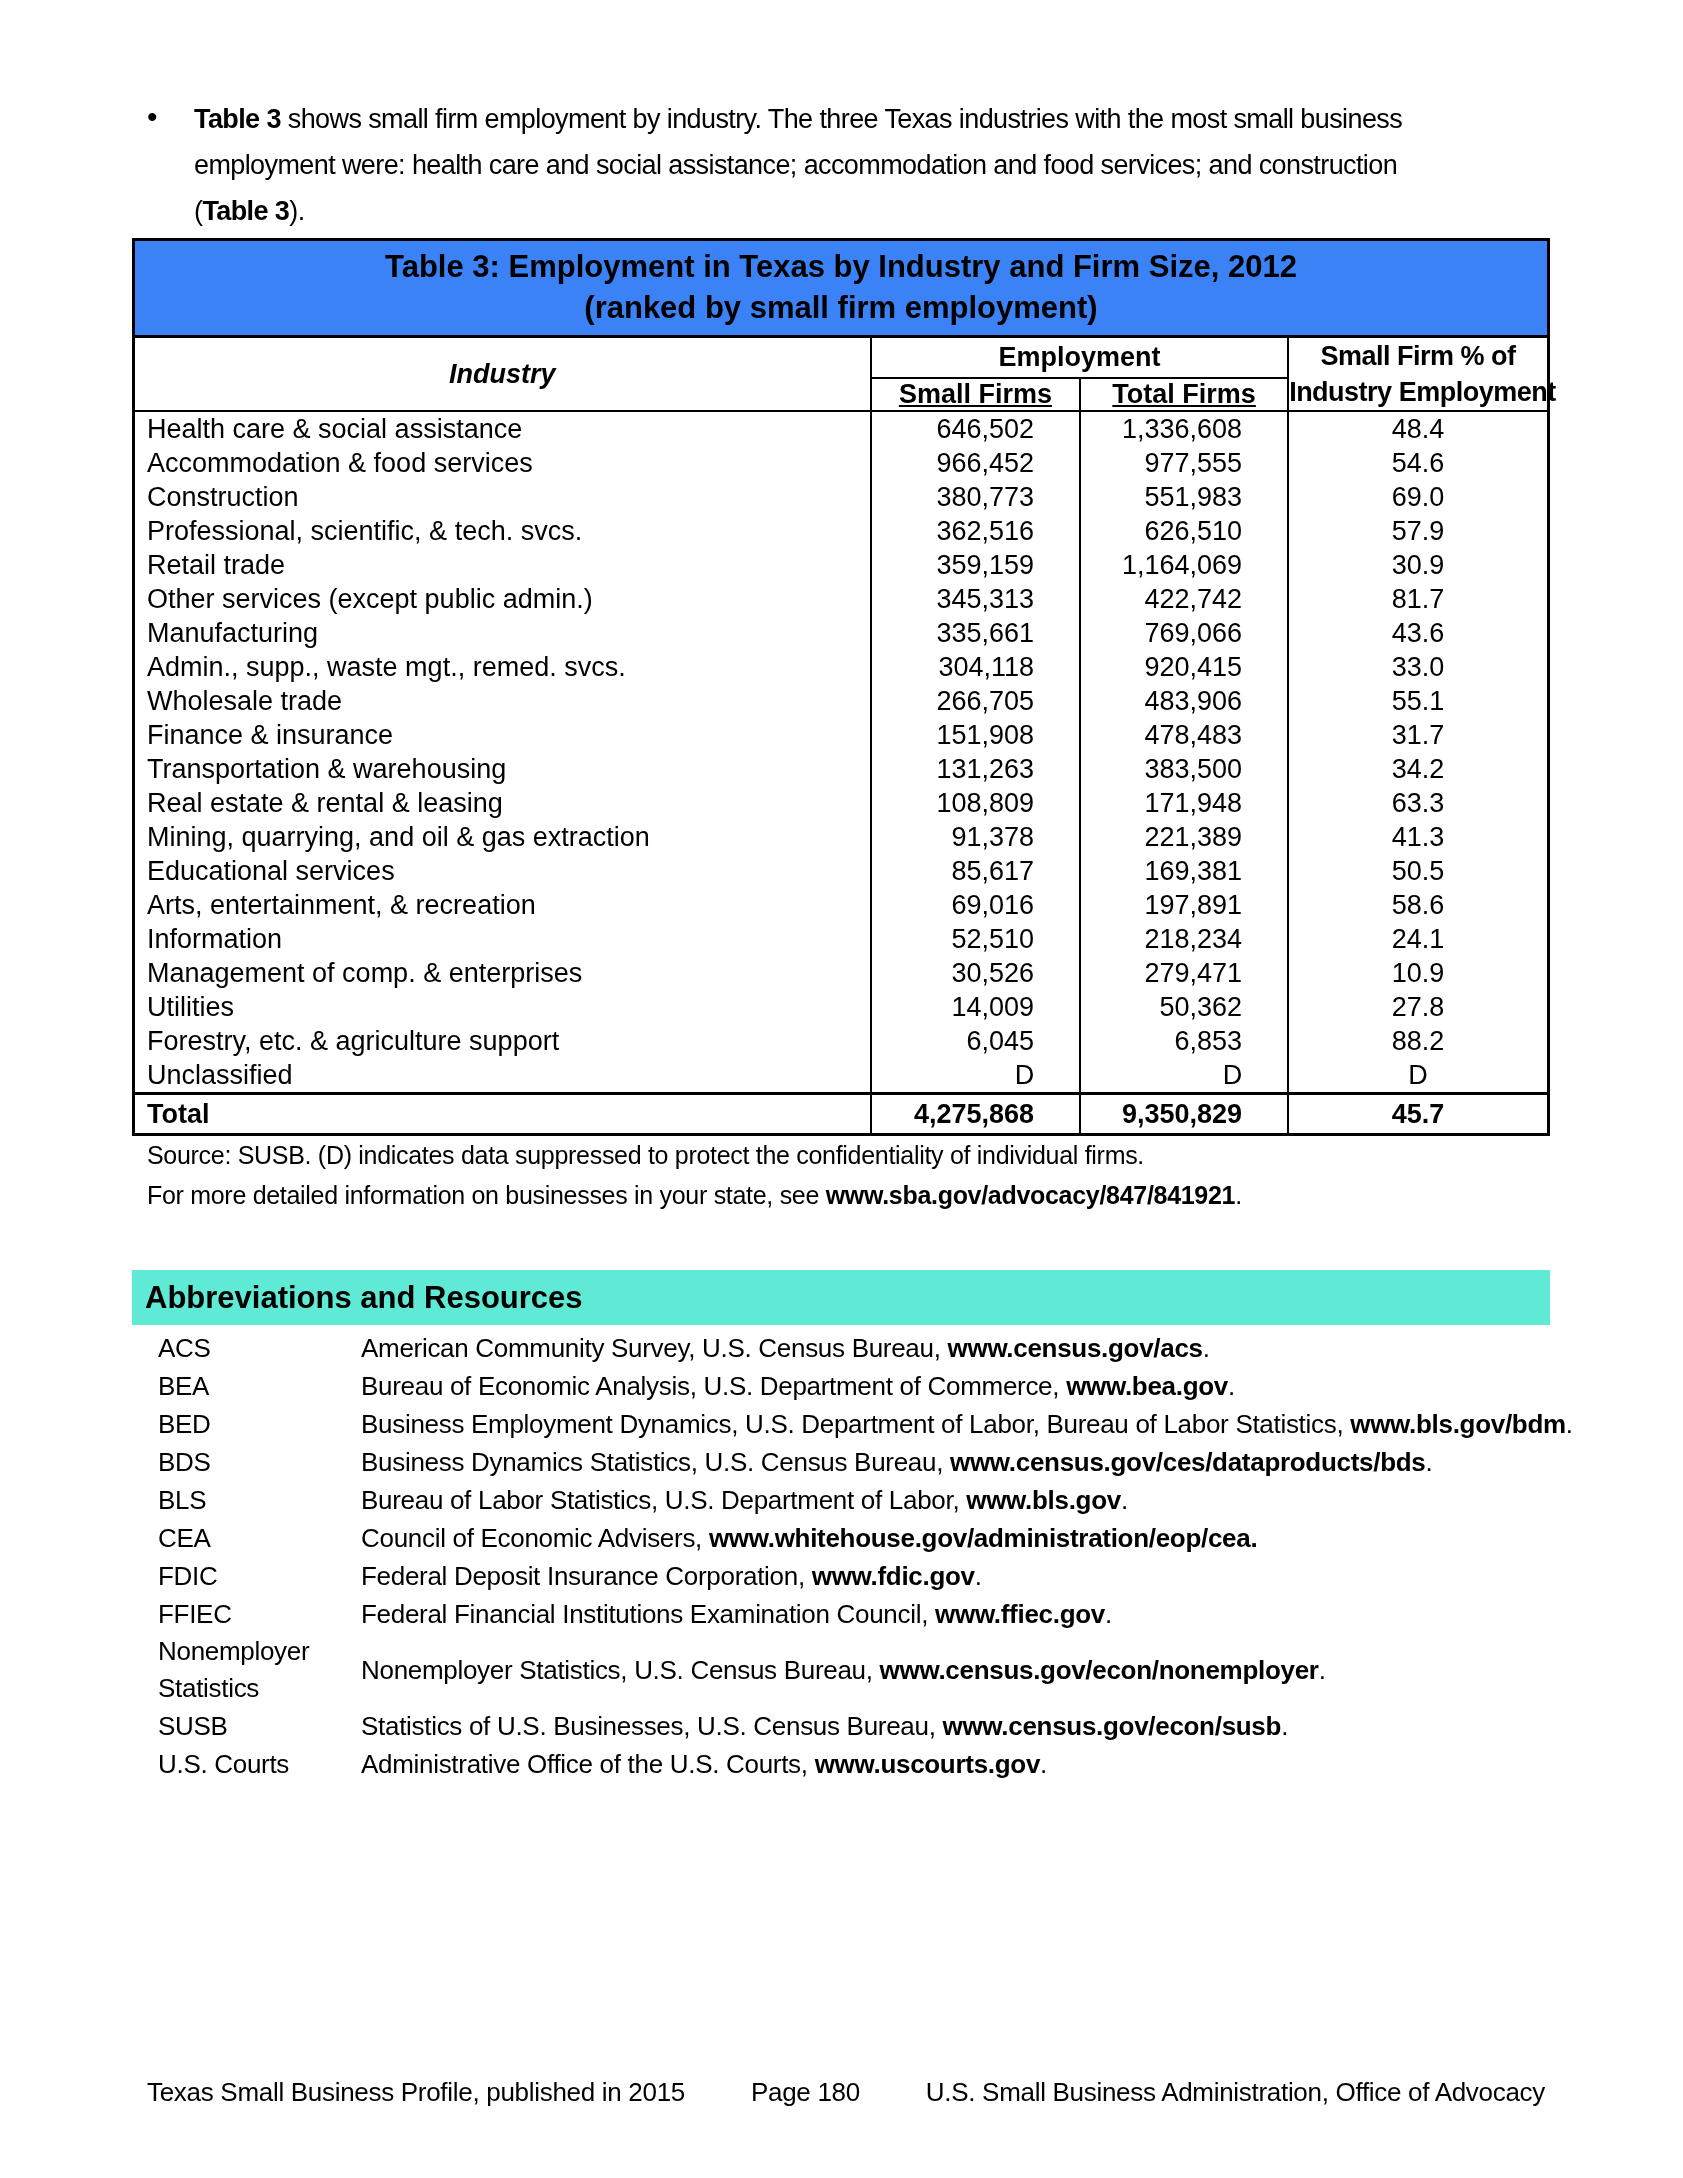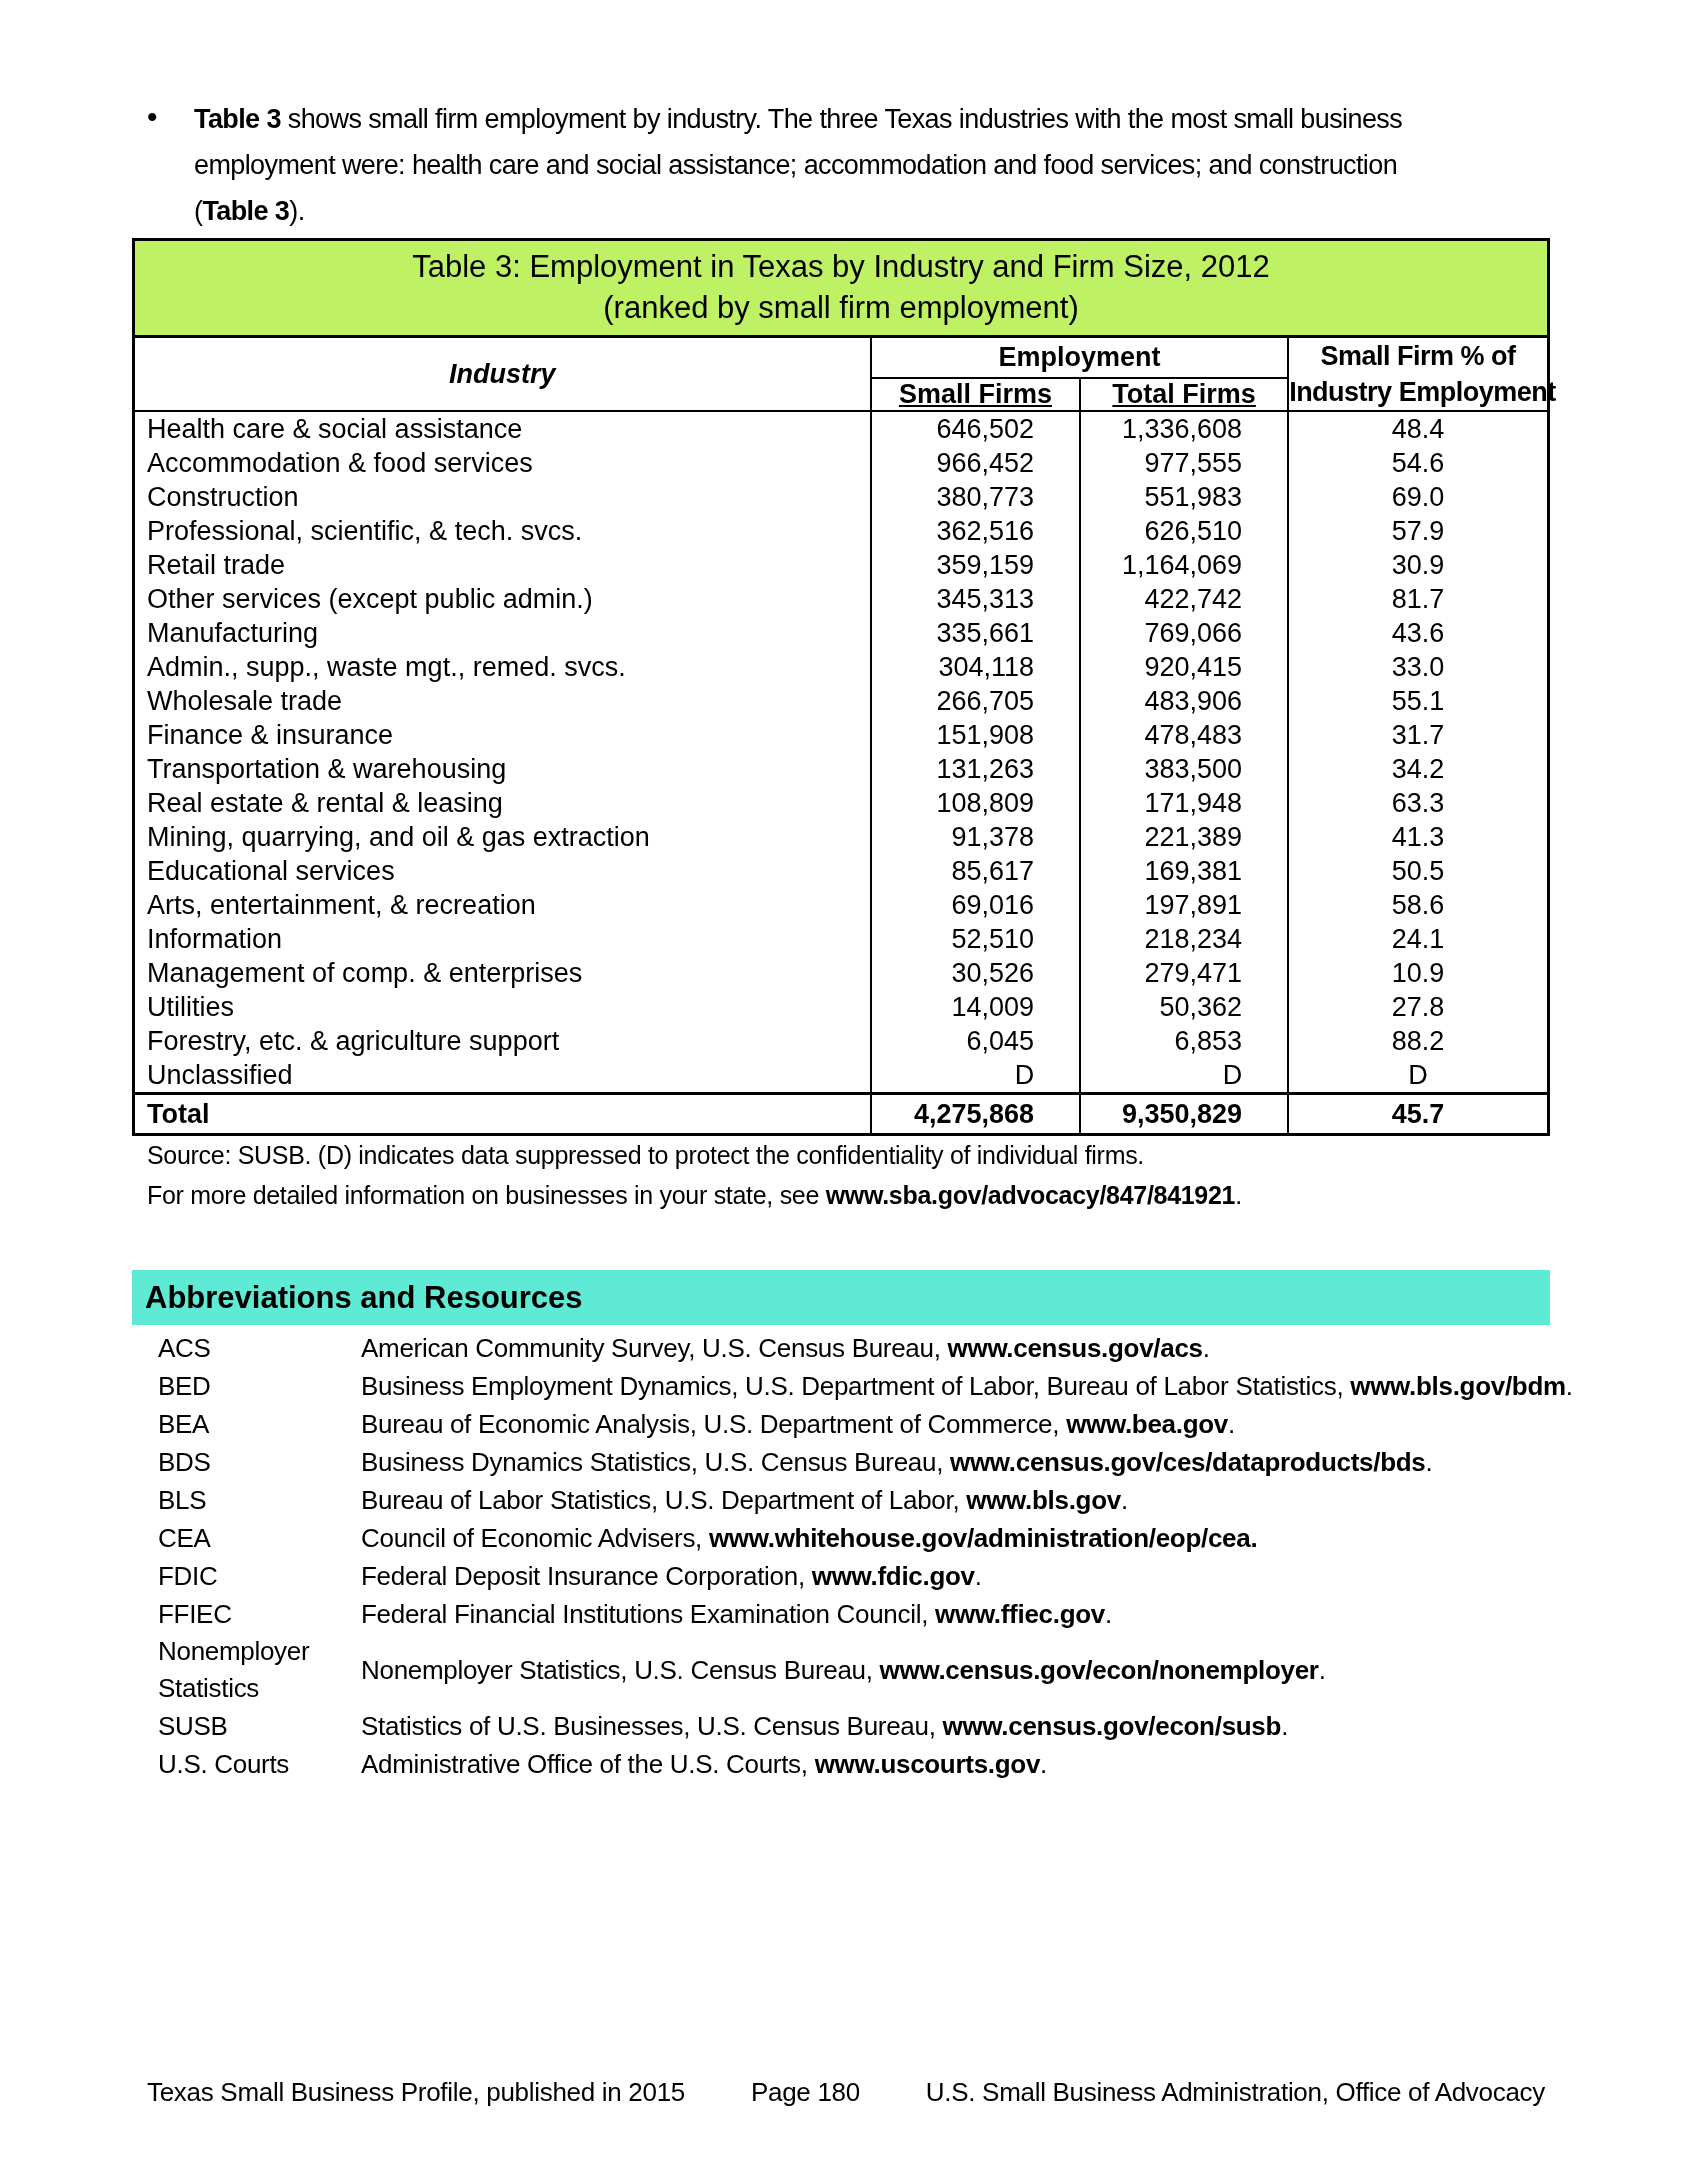--- a/index.html
+++ b/index.html
@@ -37,24 +37,24 @@
   table.data-table {
     position: absolute;
     left: 132px;
     top: 238px;
     width: 1418px;
     border-collapse: collapse;
     table-layout: fixed;
     border: 3px solid #000000;
   }
   .title-cell {
-    background: #bef264;
+    background: #3b82f6;
     border-bottom: 3px solid #000000;
     text-align: center;
-    font-weight: normal;
+    font-weight: bold;
     font-size: 31px;
     padding: 5px 0 7px 0;
   }
   .title-cell div { line-height: 41px; }
   thead th {
     font-weight: bold;
     font-size: 27px;
     text-align: center;
     border: 2px solid #000000;
     background: #ffffff;
@@ -339,27 +339,27 @@
   </div>
 
   <div class="section-header">Abbreviations and Resources</div>
   <div class="abbrev-list">
     <div class="abbrev-item">
       <div class="abbr">ACS</div>
       <div class="desc"><span>American Community Survey, U.S. Census Bureau, </span><b>www.census.gov/acs</b><span>.</span></div>
     </div>
 
     <div class="abbrev-item">
+      <div class="abbr">BEA</div>
+      <div class="desc"><span>Bureau of Economic Analysis, U.S. Department of Commerce, </span><b>www.bea.gov</b><span>.</span></div>
+    </div>
+
+    <div class="abbrev-item">
       <div class="abbr">BED</div>
       <div class="desc"><span>Business Employment Dynamics, U.S. Department of Labor, Bureau of Labor Statistics, </span><b>www.bls.gov/bdm</b><span>.</span></div>
-    </div>
-
-    <div class="abbrev-item">
-      <div class="abbr">BEA</div>
-      <div class="desc"><span>Bureau of Economic Analysis, U.S. Department of Commerce, </span><b>www.bea.gov</b><span>.</span></div>
     </div>
 
     <div class="abbrev-item">
       <div class="abbr">BDS</div>
       <div class="desc"><span>Business Dynamics Statistics, U.S. Census Bureau, </span><b>www.census.gov/ces/dataproducts/bds</b><span>.</span></div>
     </div>
 
     <div class="abbrev-item">
       <div class="abbr">BLS</div>
       <div class="desc"><span>Bureau of Labor Statistics, U.S. Department of Labor, </span><b>www.bls.gov</b><span>.</span></div>

